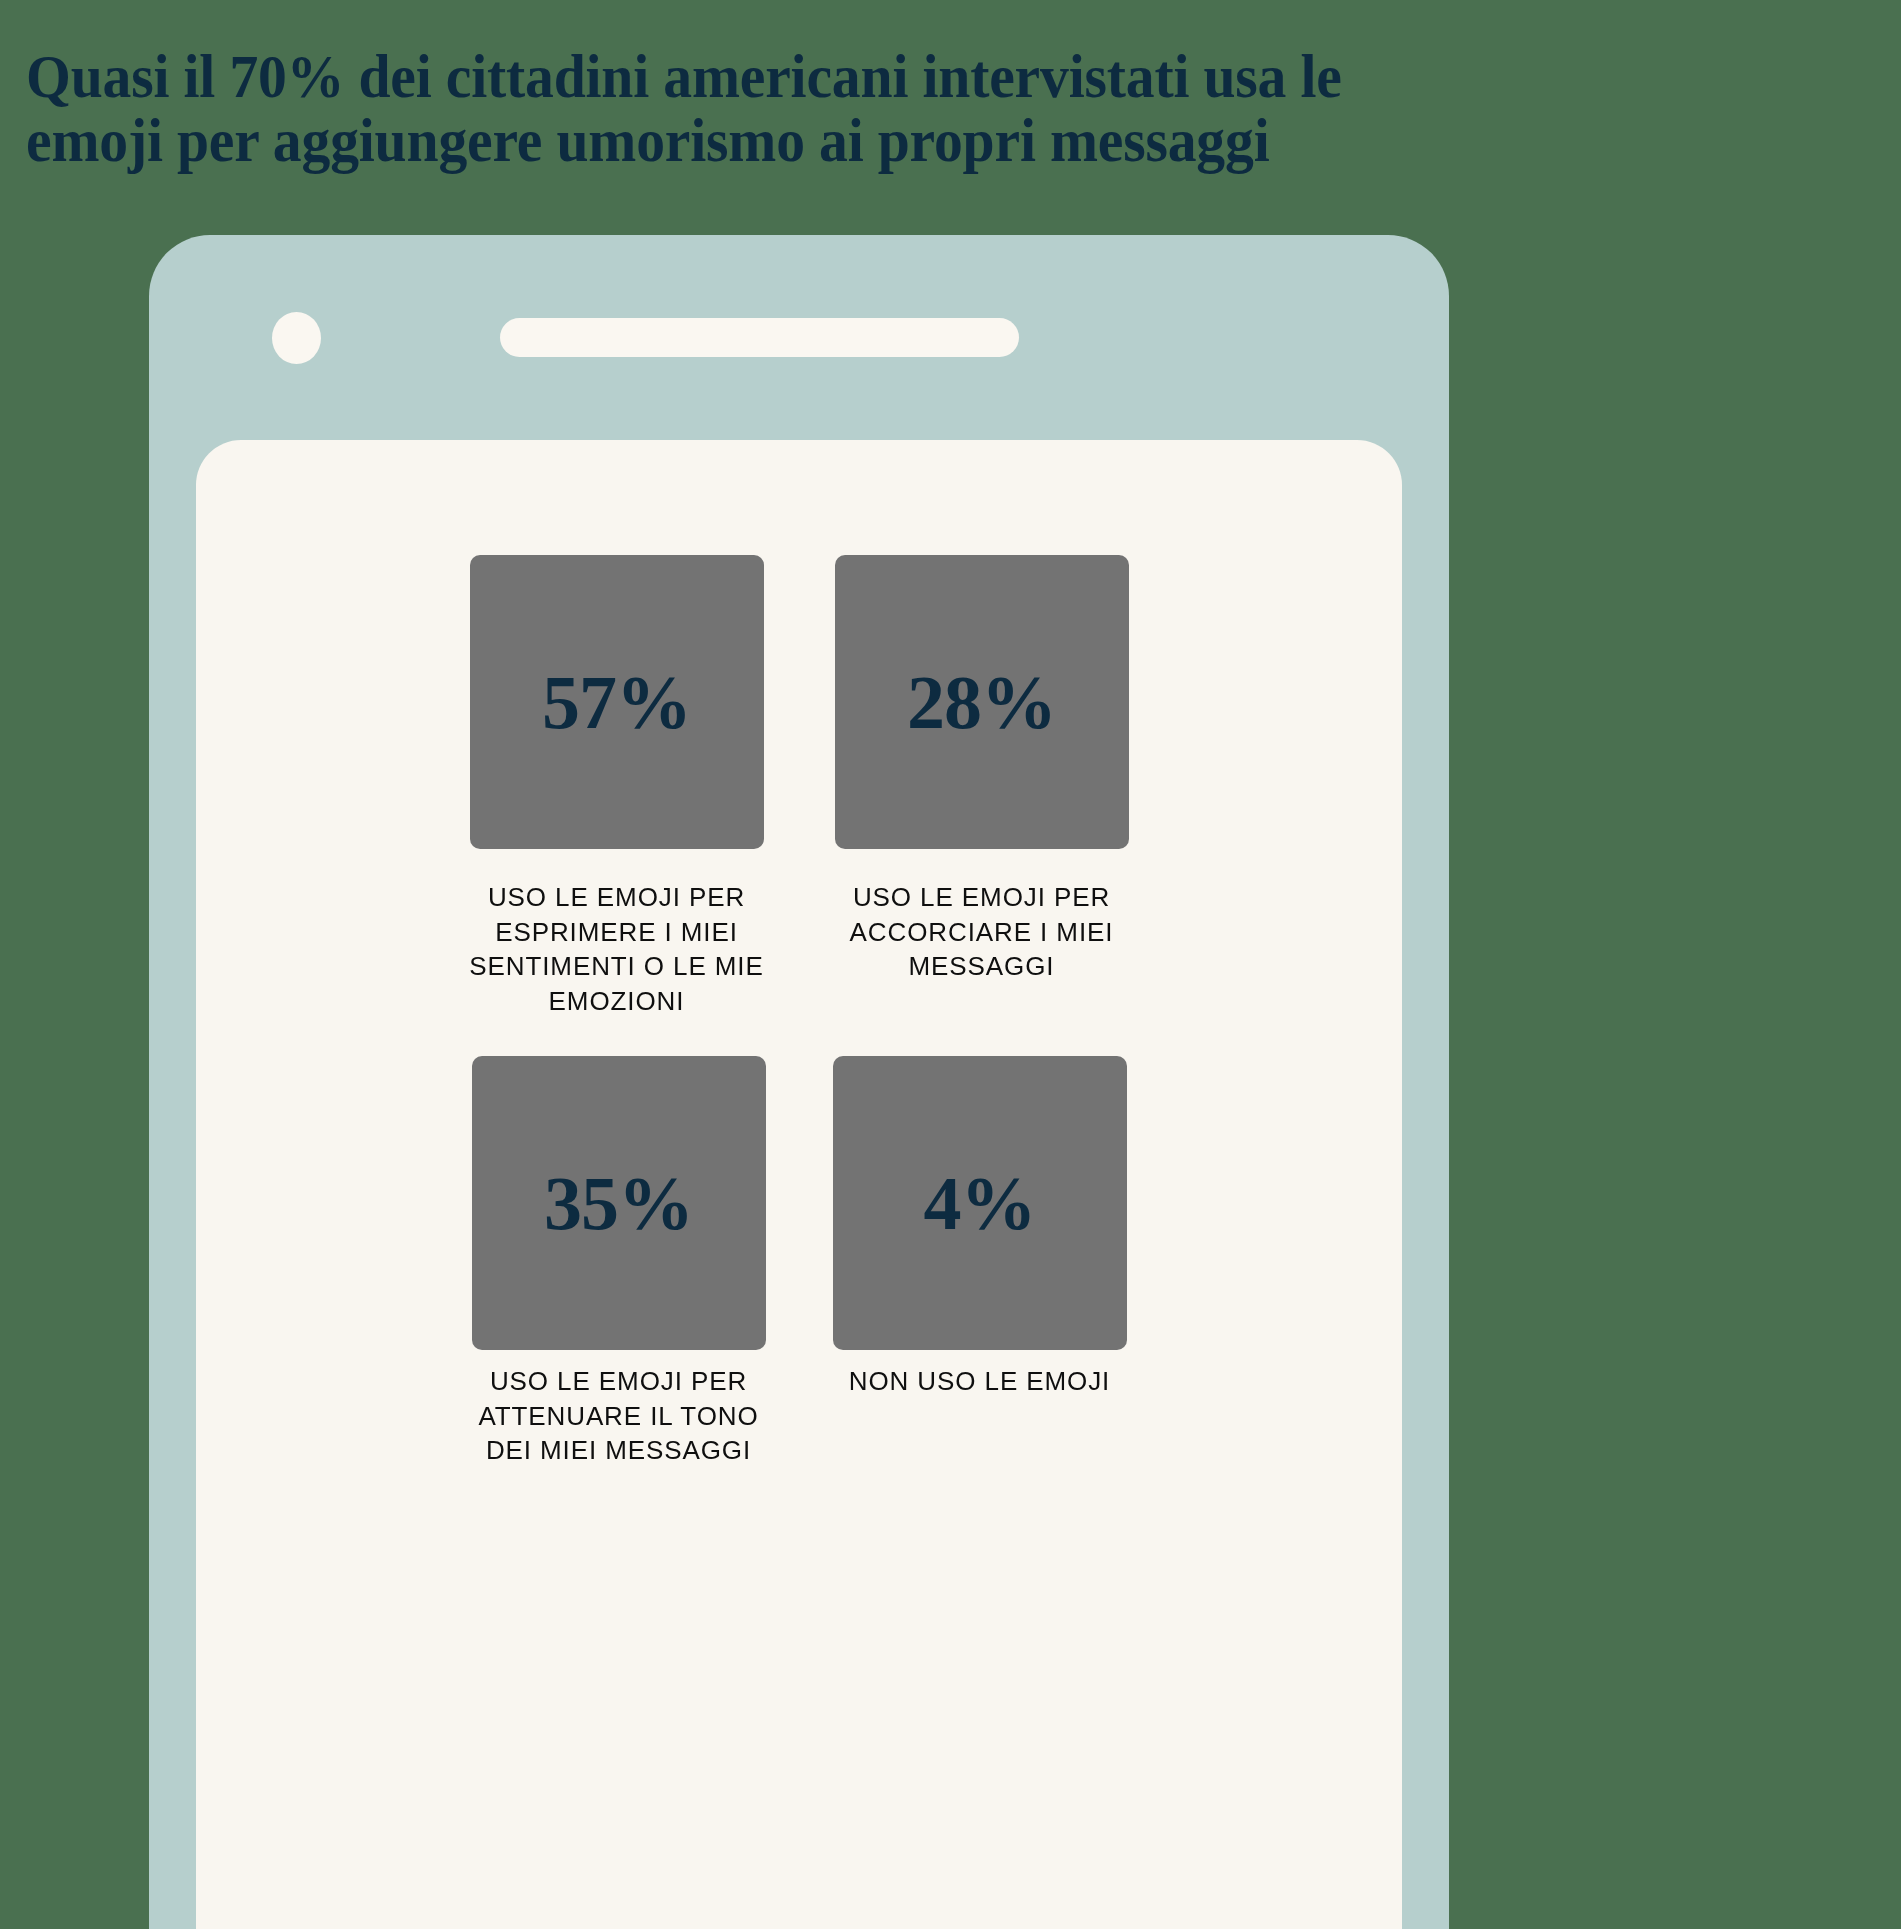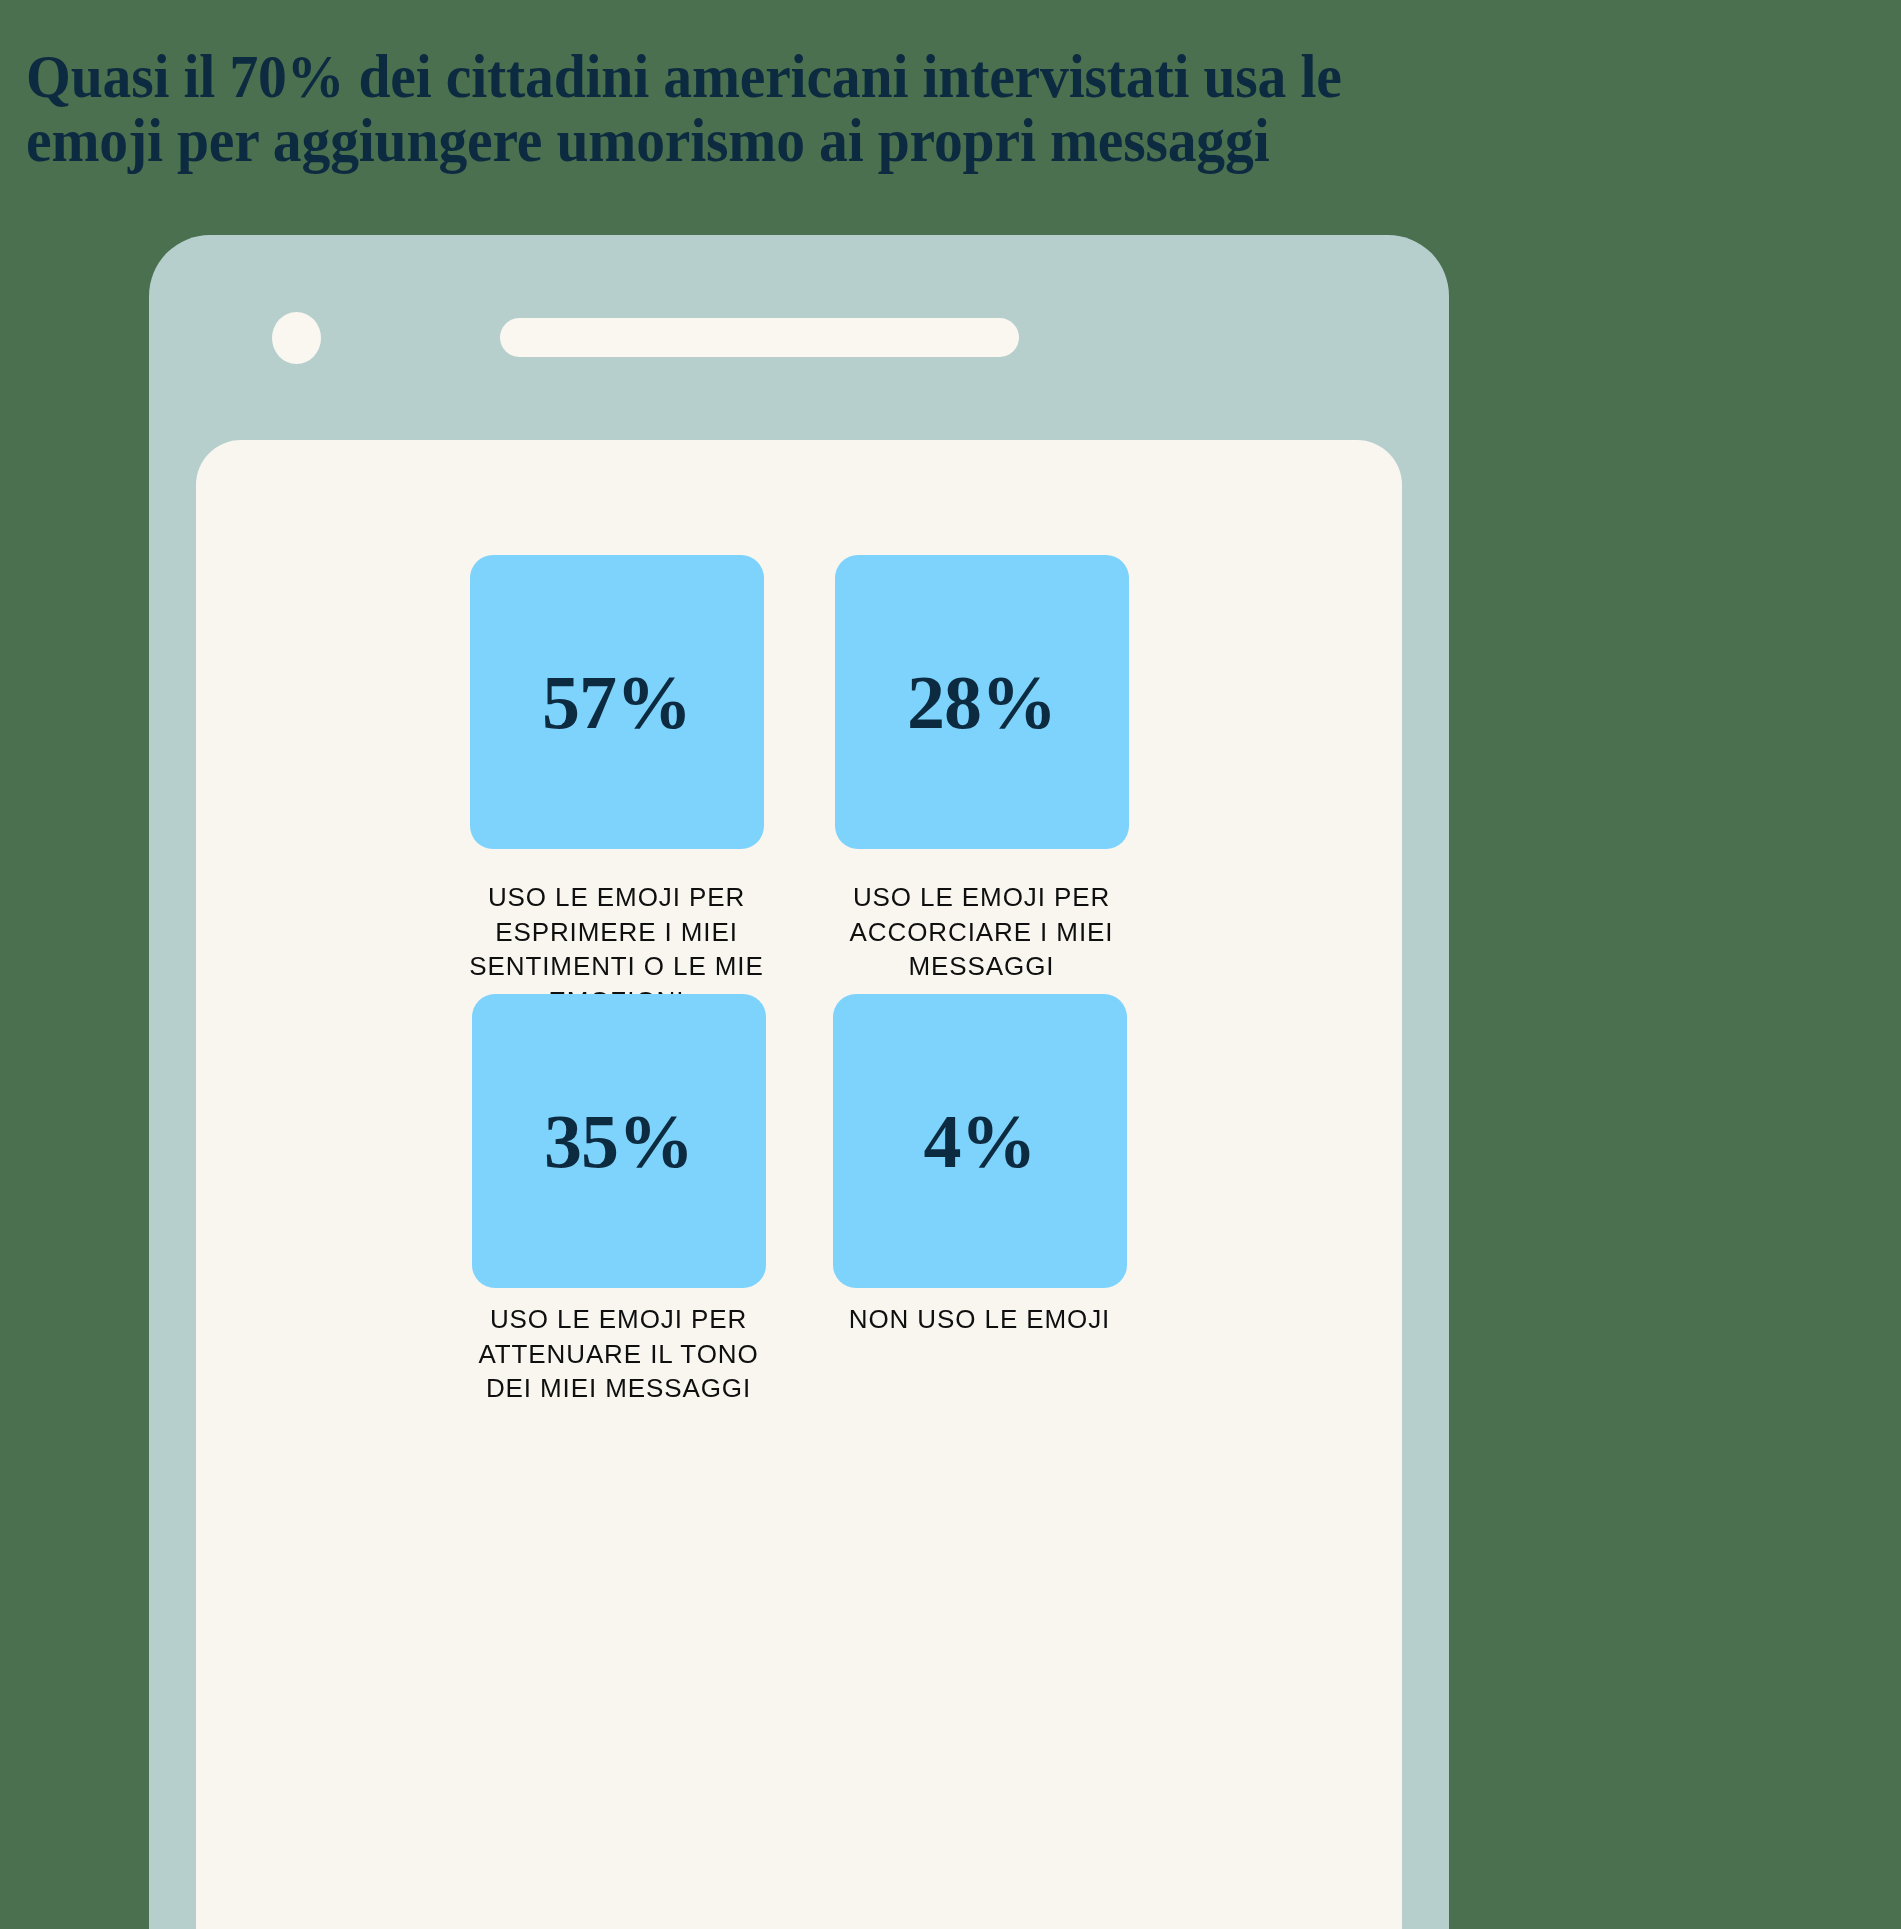--- a/index.html
+++ b/index.html
@@ -83,37 +83,37 @@
     position: absolute;
     left: 0;
     top: 115px;
     width: 100%;
     gap: 71px;
   }
 
   .row-two {
     position: absolute;
     left: 0;
-    top: 554px;
+    top: 616px;
     width: 100%;
     gap: 67px;
   }
 
   .stat {
     width: 294px;
     display: flex;
     flex-direction: column;
     align-items: center;
   }
 
   .tile {
     width: 294px;
     height: 294px;
-    background: #7dd3fc;
-    border-radius: 23px;
+    background: #737373;
+    border-radius: 10px;
     display: flex;
     align-items: center;
     justify-content: center;
   }
 
   .tile-value {
     font-family: "Liberation Serif", serif;
     font-weight: bold;
     font-size: 76px;
     line-height: 1;

